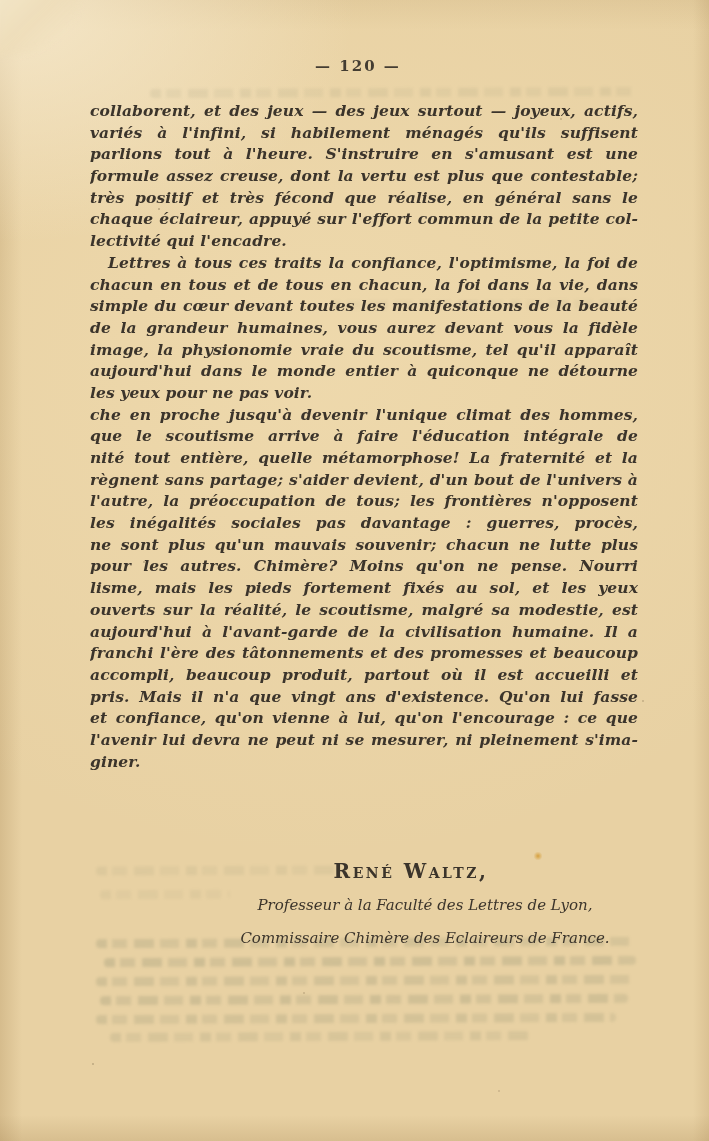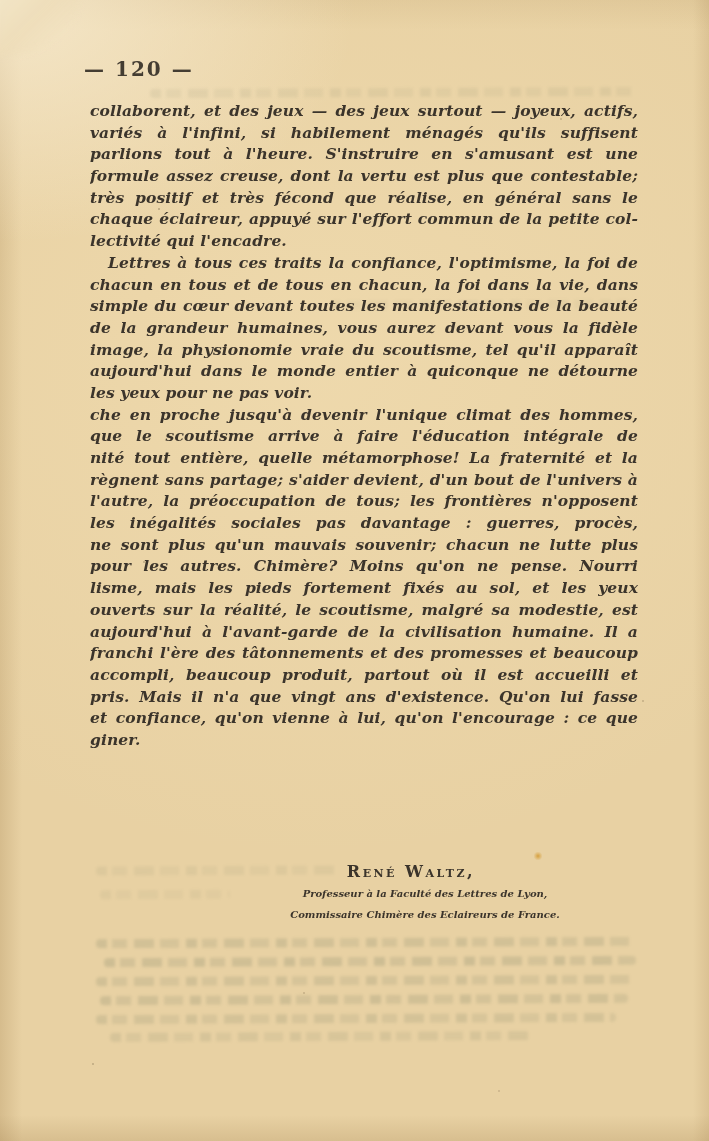--- a/index.html
+++ b/index.html
@@ -20,43 +20,43 @@
       linear-gradient(180deg, rgba(150,116,62,0.10) 0px, rgba(150,116,62,0) 30px),
       #e8d1a3;
   }
   .corner-curl {
     position:absolute; left:-6px; top:-8px; width:86px; height:64px;
     background:linear-gradient(135deg, #f4e8ca 0%, #eeddb9 45%, rgba(238,221,185,0) 75%);
     border-radius:0 0 90% 0; filter:blur(3px); opacity:.85;
   }
   .pagenum {
     position:absolute; top:57px; left:84px; width:548px;
-    text-align:left; font-weight:bold; font-style:normal;
-    font-size:20px; letter-spacing:2px; color:#443d32;
+    text-align:center; font-weight:bold; font-style:normal;
+    font-size:15px; letter-spacing:2px; color:#443d32;
   }
   .text-col { position:absolute; left:84px; top:100px; width:548px;margin-left:6px; }
   .para { margin:0; padding:0; }
   .ln {
     font-style:italic; font-weight:bold; font-size:15.5px;
     height:21.7px; line-height:21.7px; overflow:hidden;
     text-align:justify; text-align-last:justify;
     letter-spacing:0.1px;
   }
   .ln.last { text-align-last:left; }
   .ln.ind  { text-indent:18px; }
   .signature { position:absolute; left:84px; top:861px; width:548px; }
   .sig { text-align:center; line-height:21.5px; }
   .sig-name {
     transform:translateX(53px);
     font-variant:small-caps; font-style:normal; font-weight:bold;
-    font-size:16px; letter-spacing:2.5px;
+    font-size:20px; letter-spacing:2.5px;
   }
   .sig-title {
     transform:translateX(67px);
-    font-style:italic; font-weight:bold; font-size:10px;
+    font-style:italic; font-weight:normal; font-size:15px;margin-top:12px;
   }
   .bleed {
     position:absolute; height:9px; border-radius:4px;
     filter:blur(1.7px); transform:rotate(-0.25deg);
     background:repeating-linear-gradient(90deg,
       rgba(118,124,96,0.55) 0 11px, rgba(118,124,96,0) 11px 16px,
       rgba(118,124,96,0.42) 16px 31px, rgba(118,124,96,0) 31px 38px,
       rgba(118,124,96,0.50) 38px 58px, rgba(118,124,96,0) 58px 64px,
       rgba(118,124,96,0.40) 64px 83px, rgba(118,124,96,0) 83px 90px);
   }
@@ -126,20 +126,21 @@
       <div class="ln">les inégalités sociales pas davantage : guerres, procès, querelles</div>
       <div class="ln">ne sont plus qu'un mauvais souvenir; chacun ne lutte plus que</div>
       <div class="ln">pour les autres. Chimère? Moins qu'on ne pense. Nourri d'idéa-</div>
       <div class="ln">lisme, mais les pieds fortement fixés au sol, et les yeux grands</div>
       <div class="ln">ouverts sur la réalité, le scoutisme, malgré sa modestie, est dès</div>
       <div class="ln">aujourd'hui à l'avant-garde de la civilisation humaine. Il a déjà</div>
       <div class="ln">franchi l'ère des tâtonnements et des promesses et beaucoup</div>
       <div class="ln">accompli, beaucoup produit, partout où il est accueilli et com-</div>
       <div class="ln">pris. Mais il n'a que vingt ans d'existence. Qu'on lui fasse crédit</div>
       <div class="ln">et confiance, qu'on vienne à lui, qu'on l'encourage : ce que</div>
+      <div class="ln">l'avenir lui devra ne peut ni se mesurer, ni pleinement s'ima-</div>
       <div class="ln last">giner.</div>
     </div>
   </div>
 
   <div class="signature">
     <div class="sig sig-name">René Waltz,</div>
     <div class="sig sig-title">Professeur à la Faculté des Lettres de Lyon,</div>
     <div class="sig sig-title">Commissaire Chimère des Eclaireurs de France.</div>
   </div>
 

